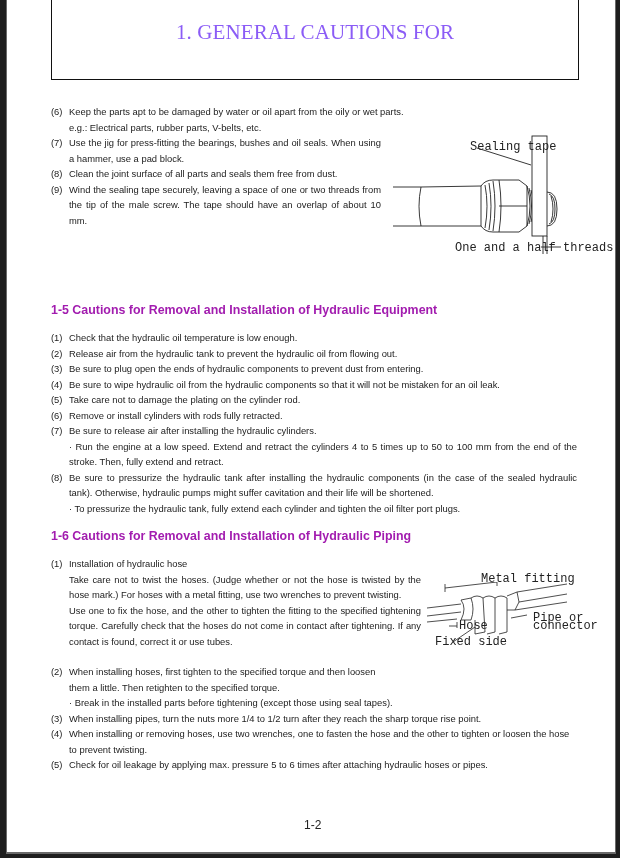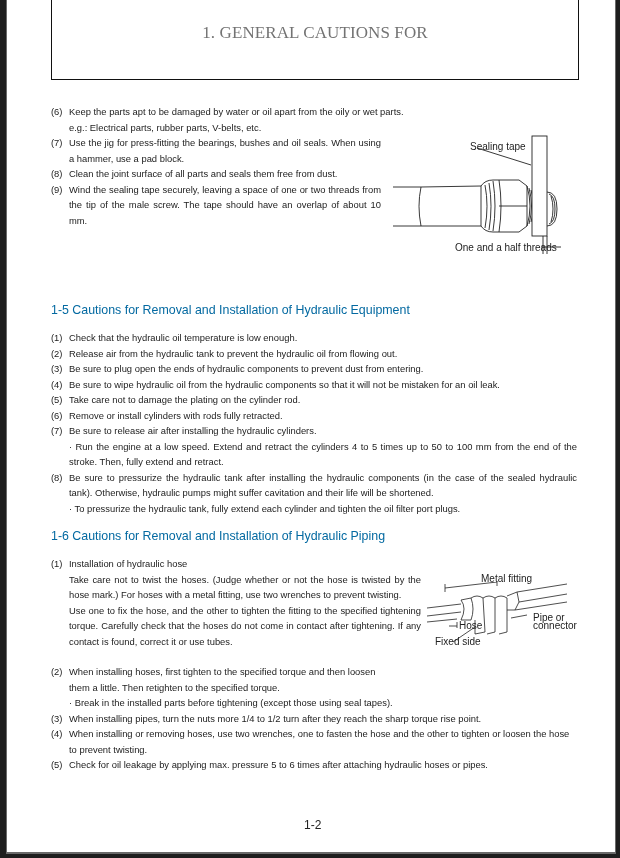--- a/index.html
+++ b/index.html
@@ -1,27 +1,27 @@
 <!DOCTYPE html>
 <html><head>
 <meta charset="utf-8">
 <style>
   html, body { margin:0; padding:0; }
   body { width:620px; height:858px; background:#1e1e1e; position:relative; overflow:hidden; font-family:"Liberation Sans", sans-serif; }
   .page { position:absolute; left:6px; top:0; width:608px; height:852px; background:#fff; border-left:1px solid #6a6a6a; border-right:1px solid #6a6a6a; border-bottom:2px solid #6a6a6a; }
   .title-box { position:absolute; left:44px; top:0; width:526px; height:79px; border:1px solid #111; border-top:none; }
-  .title { position:absolute; left:0; right:0; top:22px; text-align:center; font-family:"Liberation Serif", serif; font-size:17px; line-height:21px; color:#737373; letter-spacing:0.1px; }
+  .title { position:absolute; left:0; right:0; top:22px; text-align:center; font-family:"Liberation Serif", serif; font-size:21px; line-height:21px; color:#8b5cf6; letter-spacing:0.1px; }
   .title div { padding-left:0; }
   .t2 { margin-left:-4px; }
   .txt { position:absolute; font-size:9.4px; line-height:15.5px; color:#222; }
   .item { position:relative; padding-left:18px; }
   .num { position:absolute; left:0; top:0; }
   .just { text-align:justify; text-align-last:left; }
-  .h { position:absolute; font-size:12.4px; font-weight:normal; color:#0369a1; }
-  .lbl { position:absolute; font-size:10px; color:#222; line-height:8px; white-space:nowrap; }
+  .h { position:absolute; font-size:12.4px; font-weight:bold; color:#a21caf; }
+  .lbl { position:absolute; font-size:12px; color:#222; line-height:8px; white-space:nowrap;font-family:Liberation Mono, monospace; }
   .pnum { position:absolute; left:297px; top:818px; font-size:12px; color:#222; }
   svg { position:absolute; }
 </style>
 </head>
 <body>
 
 <div class="page">
 
   <div class="title-box">
     <div class="title">

